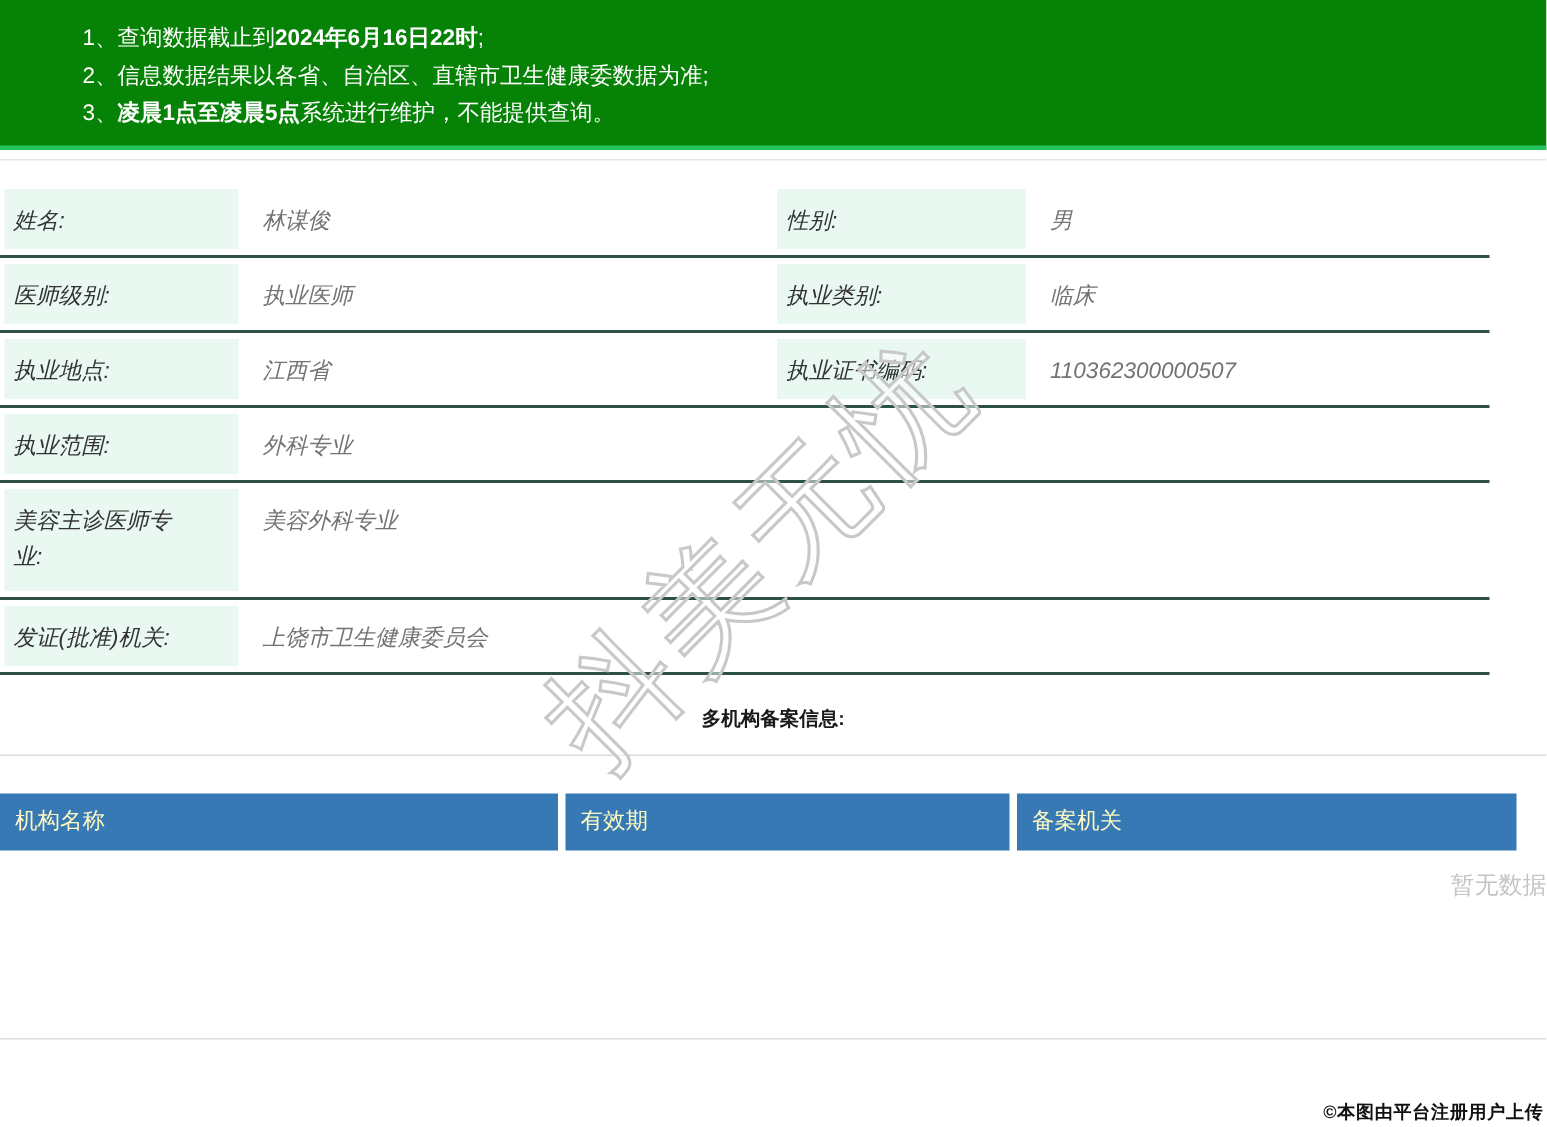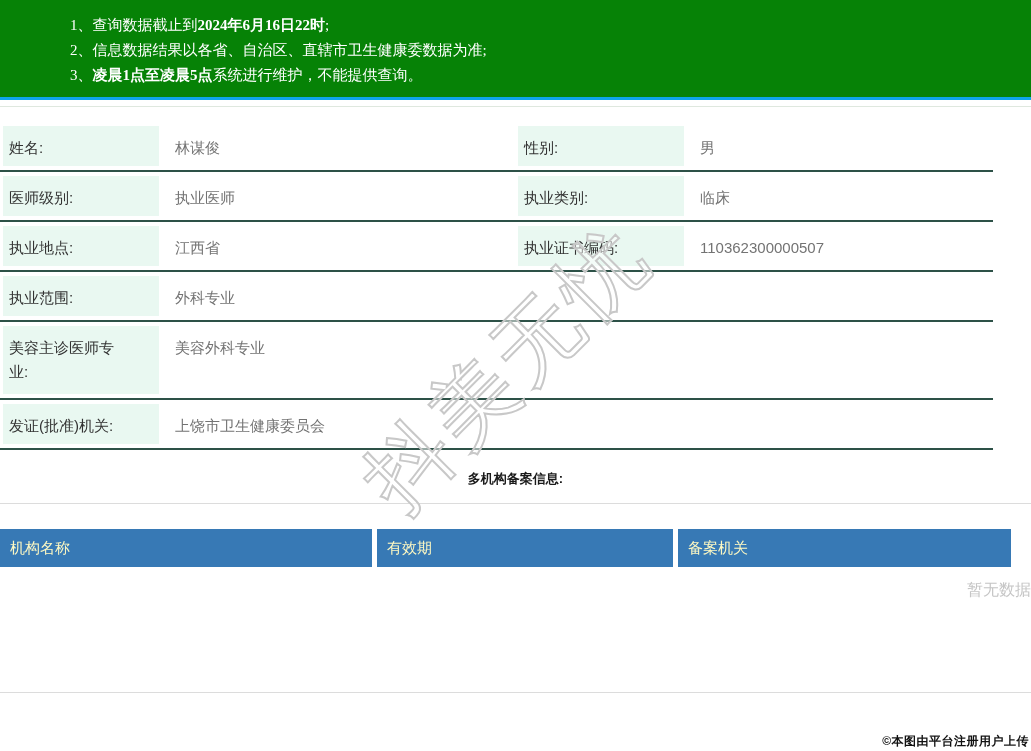--- a/index.html
+++ b/index.html
@@ -1,28 +1,28 @@
 <!DOCTYPE html>
 <html><head>
 <meta charset="utf-8">
 <style>
   * { margin:0; padding:0; box-sizing:border-box; }
   html,body { width:1031px; height:751px; overflow:hidden; background:#ffffff;
               font-family:"Liberation Sans","DejaVu Sans",sans-serif; position:relative; }
 
   
-  .banner { width:1031px; height:100px; background:#068206; border-bottom:3px solid #0ea5e9;
-            padding:13px 20px 0 70px; color:#ffffff;font-family:Liberation Serif, serif; }
+  .banner { width:1031px; height:100px; background:#068206; border-bottom:3px solid #22c55e;
+            padding:13px 20px 0 55px; color:#ffffff; }
   .notice-line { font-size:15px; line-height:25px; white-space:nowrap; }
   .notice-line b { font-weight:bold; }
 
   .thin-line { width:1031px; height:1px; background:#dfe8df; margin-top:6px; }
 
   
-  .info-table { margin-top:15px; width:993px; }
+  .info-table { margin-top:15px; width:993px;font-style:italic; }
   .irow { display:grid; grid-template-columns:162px 353px 172px 1fr;
           border-bottom:2px solid #2d5147; min-height:47px; }
   .irow.two { grid-template-columns:162px 1fr; }
   .irow.tall { min-height:78px; }
   .lcell { padding:4px 3px 4px 3px; }
   .mint { background:#e9f8f1; height:100%; padding:10px 8px 6px 6px;
           font-size:15px; color:#333333; line-height:24px; }
   .tall .mint span { display:inline-block; max-width:7.2em; }
   .vcell { padding:15px 8px 6px 13px; font-size:15px; color:#737373; line-height:22px; }
 

